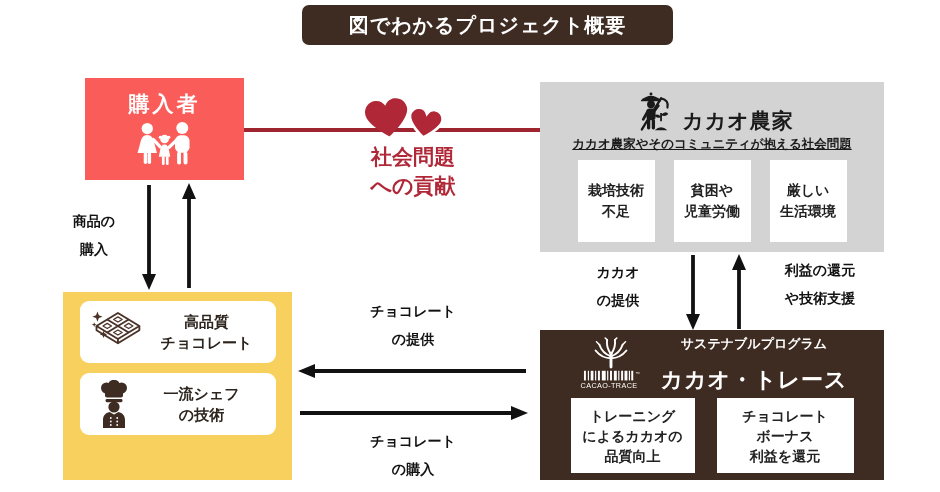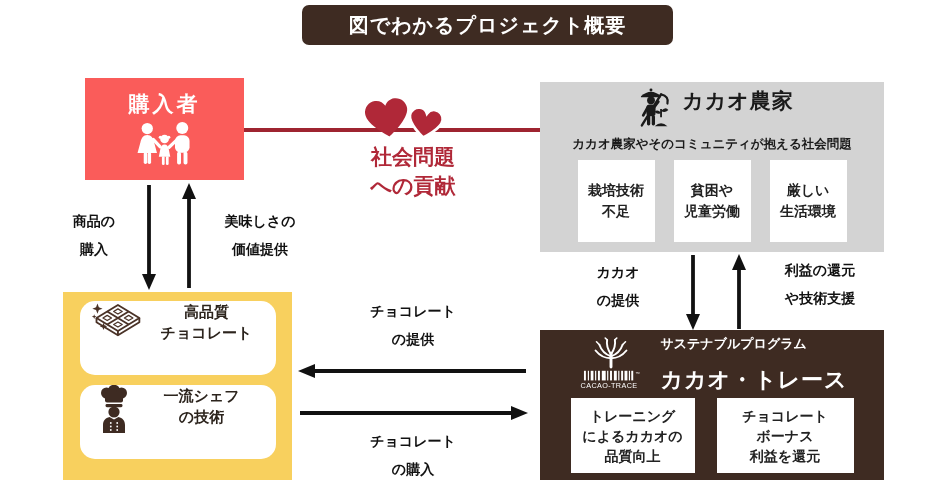--- a/index.html
+++ b/index.html
@@ -16,49 +16,49 @@
     display:flex;flex-direction:column;align-items:center;}
   .purchaser-label{margin-top:12px;color:#fff;font-size:21px;font-weight:700;letter-spacing:3px;}
   
   .relation-line{left:244px;top:128px;width:296px;height:3.5px;background:#9e2430;}
   .hearts-wrap{left:363px;top:94px;width:92px;height:57px;}
   .social-caption{left:348px;top:142px;width:130px;text-align:center;color:#b02838;
     font-size:21px;font-weight:700;line-height:29px;}
   
   .farmers-box{left:540px;top:82px;width:344px;height:170px;background:#d3d3d3;
     display:flex;flex-direction:column;align-items:center;}
-  .farmers-header{display:flex;align-items:flex-start;gap:10px;margin-top:5px;height:48px;}
+  .farmers-header{display:flex;align-items:flex-end;gap:10px;margin-top:5px;height:48px;}
   .farmers-title{font-size:21px;font-weight:700;color:#1a1a1a;letter-spacing:1px;}
-  .farmers-subtitle{font-size:12.5px;font-weight:700;color:#1a1a1a;margin-top:1px;}
+  .farmers-subtitle{font-size:12.5px;font-weight:700;color:#1a1a1a;margin-top:1px;text-decoration:underline;}
   .issues-row{display:flex;gap:19px;margin-top:7px;}
   .issue-card{width:77px;height:82px;background:#fff;display:flex;flex-direction:column;
     align-items:center;justify-content:center;font-size:14px;font-weight:700;color:#222;line-height:21px;text-align:center;}
   
   .flow-label{font-weight:700;font-size:14px;line-height:28px;text-align:center;color:#111;}
   .label-buy{left:48px;top:207px;width:92px;}
   .label-value{left:198px;top:207px;width:124px;}
   
   .gateau-box{left:63px;top:292px;width:229px;height:188px;background:#f8d05e;
     display:flex;flex-direction:column;align-items:center;}
   .gateau-title{margin-top:9px;font-size:20px;font-weight:700;color:#3e2b22;}
-  .feature-card{width:196px;height:74px;background:#fff;border-radius:15px;display:flex;padding:0 6px 0 10px;box-sizing:border-box;}
+  .feature-card{width:196px;height:62px;background:#fff;border-radius:9px;display:flex;align-items:center;padding:0 6px 0 10px;box-sizing:border-box;}
   .feature-card.first{margin-top:9px;}
   .feature-card.second{margin-top:10px;}
   .feature-text{flex:1;text-align:center;font-size:15px;font-weight:700;color:#2c241d;line-height:21px;}
   
   .label-provide{left:343px;top:297px;width:140px;}
   .label-purchase{left:343px;top:427px;width:140px;}
   
   .label-cacao{left:565px;top:258px;width:106px;}
   .label-profit{left:756px;top:256px;width:128px;}
   
   .trace-box{left:540px;top:330px;width:344px;height:150px;background:#3e2b22;
     display:flex;flex-direction:column;align-items:center;}
   .trace-header{display:flex;align-items:center;gap:14px;margin-top:6px;height:58px;}
-  .trace-texts{display:flex;flex-direction:column;}
+  .trace-texts{display:flex;flex-direction:column;align-items:center;}
   .trace-program{color:#fff;font-size:13px;font-weight:700;}
   .trace-name{color:#fff;font-size:22px;font-weight:700;letter-spacing:1px;margin-top:12px;}
   .actions-row{display:flex;gap:22px;margin-top:4px;}
   .action-card{background:#fff;height:75px;display:flex;flex-direction:column;align-items:center;justify-content:center;
     font-size:14px;font-weight:700;color:#222;line-height:20px;text-align:center;}
   .action-card.a1{width:124px;}
   .action-card.a2{width:137px;}
   svg{display:block;}
 </style>
 </head>
@@ -153,24 +153,20 @@
   </span>
   <span class="abs" style="left:181px;top:183px;">
     <svg width="16" height="107">
         <line x1="8" y1="105" x2="8" y2="14" stroke="#111" stroke-width="3.8"></line>
         <polygon points="8,0 1,16 15,16" fill="#111"></polygon>
       </svg>
   </span>
   <div class="abs flow-label label-buy">
     <div>商品の</div>
     <div>購入</div>
-  </div>
-  <div class="abs flow-label label-value">
-    <div>美味しさの</div>
-    <div>価値提供</div>
   </div>
 
   <div class="abs gateau-box">
     <div class="feature-card first">
       <span>
         <svg width="54" height="47" viewBox="0 0 58 50" stroke="#4a3227" fill="none" stroke-linejoin="round">
           <path d="M30,4 L53,18 L30,32 L7,18 Z" stroke-width="2"></path>
           <path d="M18.5,11 L41.5,25 M41.5,11 L18.5,25" stroke-width="2"></path>
           <path d="M7,18 L7,22.5 L30,36.5 L53,22.5 L53,18 M30,32 L30,36.5" stroke-width="2"></path>
           <path d="M30,8.2 L34.6,11 L30,13.8 L25.4,11 Z" stroke-width="1.3"></path>

